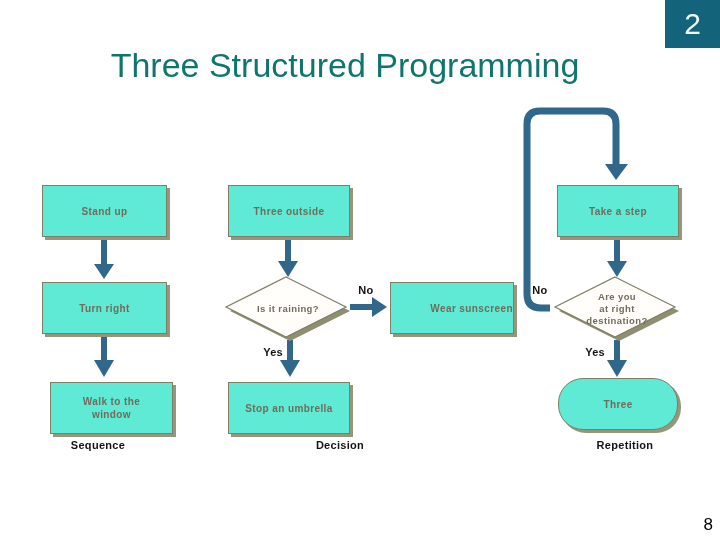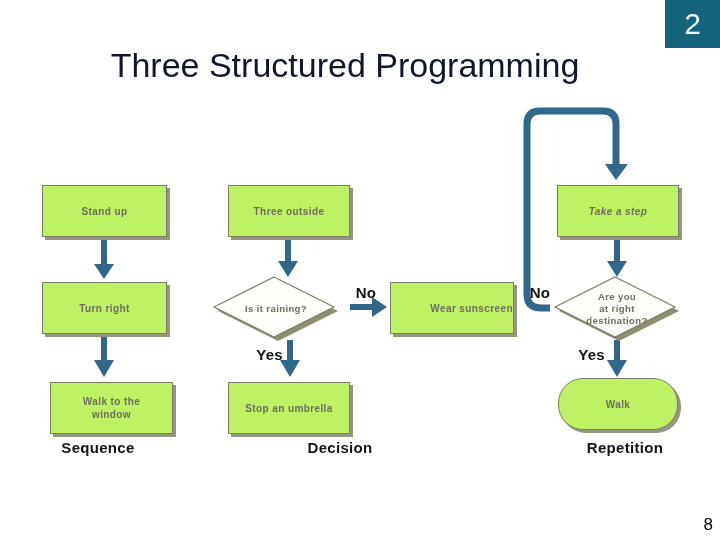--- a/index.html
+++ b/index.html
@@ -4,55 +4,55 @@
 <style>
   html,body{margin:0;padding:0;}
   body{
     width:720px;height:540px;position:relative;overflow:hidden;
     background:#ffffff;
     font-family:"Liberation Sans", sans-serif;
   }
   
   .title{
     position:absolute;left:0;top:22px;width:690px;
-    text-align:center;color:#0f172a;
+    text-align:center;color:#0f766e;
     font-size:34px;line-height:40px;font-weight:400;
   }
   .badge{
     position:absolute;left:665px;top:0;width:55px;height:48px;
     background:#13647b;display:flex;align-items:center;justify-content:center;
     color:#ecf9f6;font-size:30px;font-weight:400;
   }
   .page-num{
     position:absolute;right:7px;bottom:5px;
     color:#000;font-size:17px;
   }
   
   .shape-text{
     color:#716c5b;font-size:10px;font-weight:bold;letter-spacing:.4px;
     line-height:13px;text-align:center;white-space:pre-line;
   }
   .box{
-    position:absolute;background:#bef264;
+    position:absolute;background:#5eead4;
     border:1px solid #7e7e66;
     box-shadow:3px 3px 0 #96967c;
     display:flex;align-items:center;justify-content:center;
     z-index:2;
   }
   .stadium{border-radius:25px;}
   .diamond{position:absolute;z-index:2;}
   .diamond svg{display:block;}
   .diamond .shape-text{
     position:absolute;left:0;top:0;width:100%;height:100%;
     display:flex;align-items:center;justify-content:center;
     line-height:12px;font-size:9.5px;
   }
   .flow-label{
     position:absolute;z-index:3;color:#141414;
-    font-size:15px;font-weight:bold;letter-spacing:.3px;
+    font-size:11px;font-weight:bold;letter-spacing:.3px;
   }
   .center{text-align:center;}
   .right{text-align:right;}
   #arrows{position:absolute;left:0;top:0;z-index:1;}
 </style>
 </head>
 <body>
 
 <h1 class="title"><span>Three Structured Programming</span><br>
 </h1>
@@ -110,52 +110,52 @@
 <div class="box" style="left:50px;top:382px;width:121px;height:50px;">
   <span class="shape-text">Walk to the
 window</span>
 </div>
 <div class="flow-label center" style="left:58px;top:439px;width:80px;">Sequence</div>
 
 <div class="box" style="left:228px;top:185px;width:120px;height:50px;">
   <span class="shape-text">Three outside</span>
 </div>
 
-<div class="diamond" style="left:212px;top:275px;width:128px;height:68px;">
+<div class="diamond" style="left:224px;top:275px;width:128px;height:68px;">
   <svg width="128" height="68" viewBox="0 0 128 68">
     <polygon points="66,6 126,36 66,66 6,36" fill="#8e8e70"></polygon>
     <polygon points="62,2 122,32 62,62 2,32" fill="#fffefb" stroke="#7e7e66" stroke-width="1.2"></polygon>
   </svg>
   <span class="shape-text">Is it raining?</span>
 </div>
 
 <div class="flow-label center" style="left:346px;top:284px;width:40px;">No</div>
 <div class="flow-label right" style="left:241px;top:346px;width:42px;">Yes</div>
 
 <div class="box" style="left:390px;top:282px;width:122px;height:50px;justify-content:flex-end;">
   <span class="shape-text">Wear sunscreen</span>
 </div>
 <div class="box" style="left:228px;top:382px;width:120px;height:50px;">
   <span class="shape-text">Stop an umbrella</span>
 </div>
 <div class="flow-label center" style="left:300px;top:439px;width:80px;">Decision</div>
 
-<div class="box" style="left:557px;top:185px;width:120px;height:50px;font-style:italic;">
+<div class="box" style="left:557px;top:185px;width:120px;height:50px;">
   <span class="shape-text">Take a step</span>
 </div>
 
 <div class="diamond" style="left:553px;top:275px;width:128px;height:68px;">
   <svg width="128" height="68" viewBox="0 0 128 68">
     <polygon points="66,6 126,36 66,66 6,36" fill="#8e8e70"></polygon>
     <polygon points="62,2 122,32 62,62 2,32" fill="#fffefb" stroke="#7e7e66" stroke-width="1.2"></polygon>
   </svg>
   <span class="shape-text">Are you
 at right
 destination?</span>
 </div>
 
 <div class="flow-label center" style="left:520px;top:284px;width:40px;">No</div>
 <div class="flow-label right" style="left:563px;top:346px;width:42px;">Yes</div>
 
 <div class="box stadium" style="left:558px;top:378px;width:118px;height:50px;">
-  <span class="shape-text">Walk</span>
+  <span class="shape-text">Three</span>
 </div>
 <div class="flow-label center" style="left:583px;top:439px;width:84px;">Repetition</div>
 
 </body></html>

